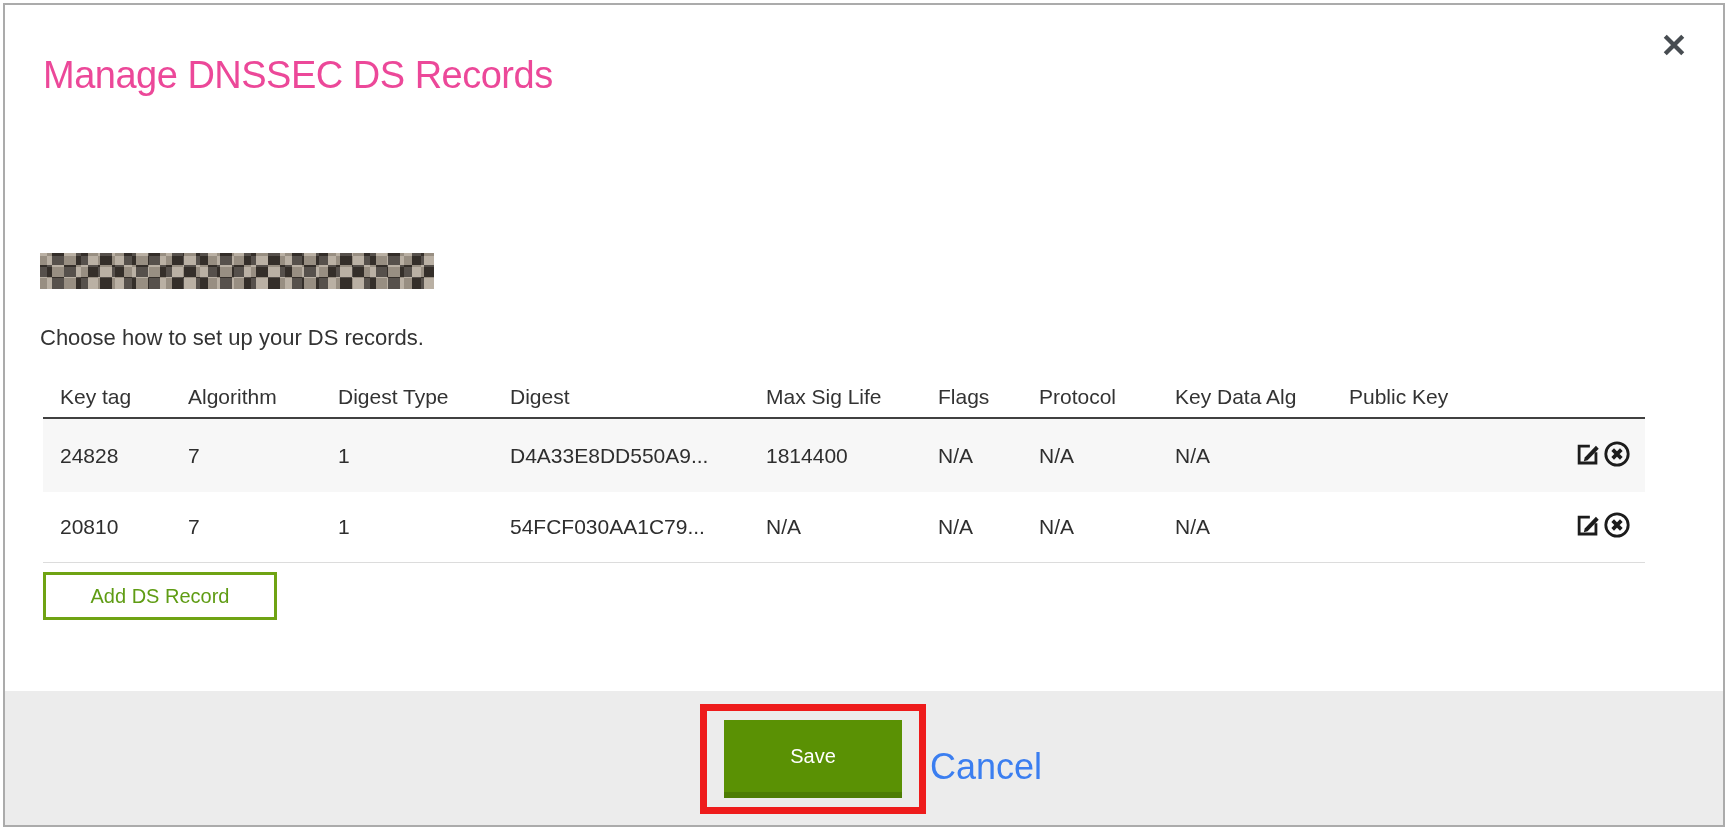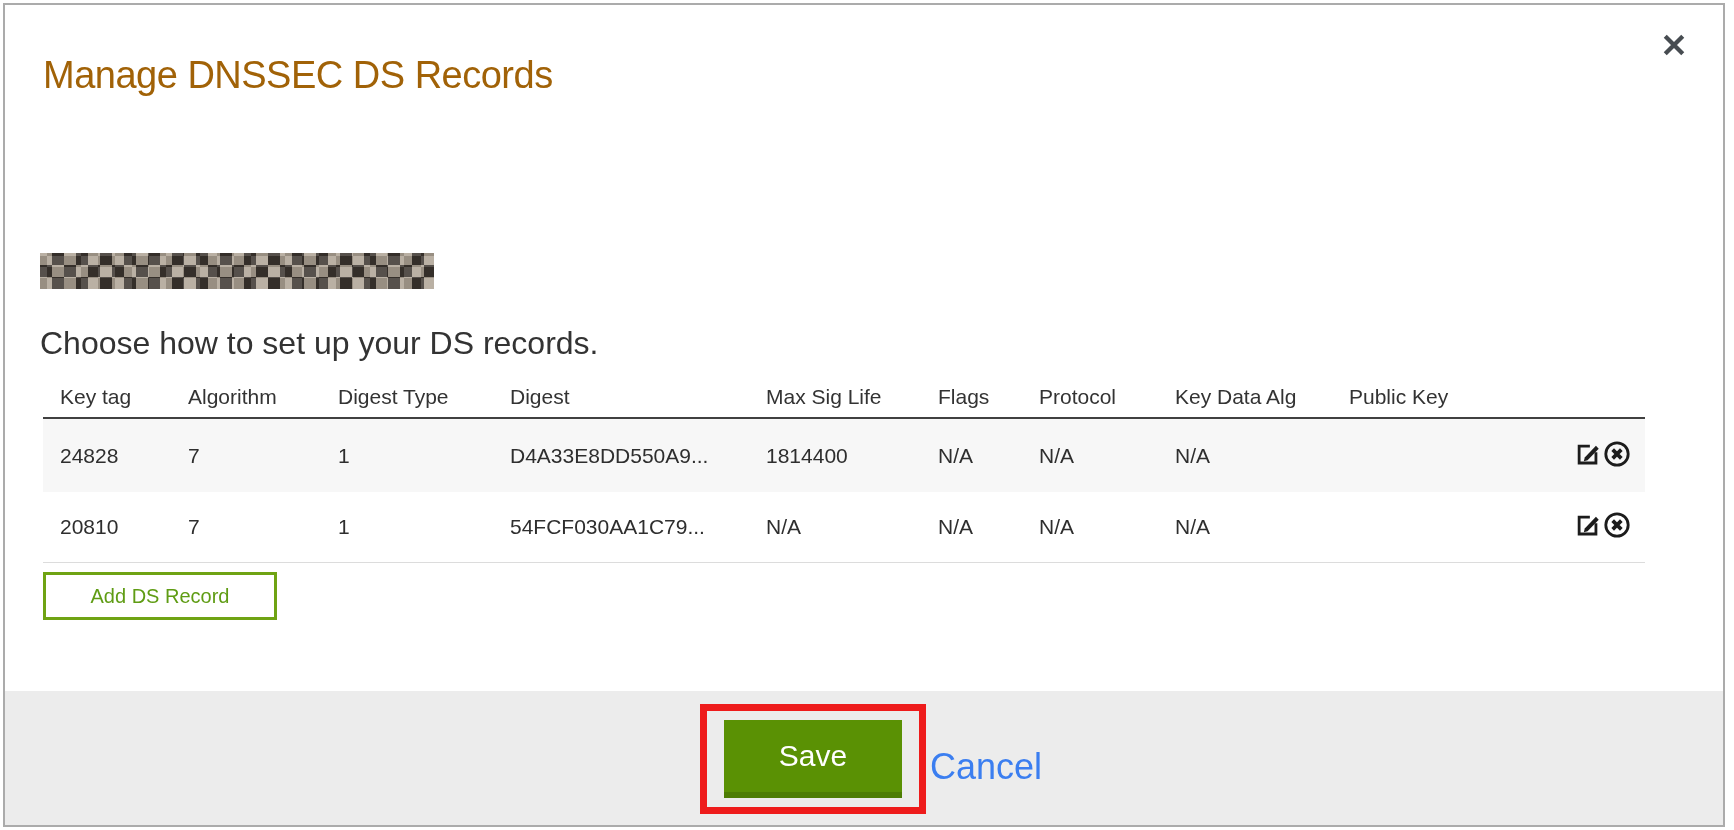--- a/index.html
+++ b/index.html
@@ -6,35 +6,35 @@
   body {
     width:1734px; height:830px; position:relative; background:#ffffff;
     font-family:"Liberation Sans", sans-serif; overflow:hidden;
   }
   .modal {
     position:absolute; left:3px; top:3px; width:1722px; height:824px;
     border:2px solid #ababab; background:#ffffff; box-sizing:border-box;
   }
   .dialog-title {
     position:absolute; left:38px; top:24px;
-    font-size:38px; font-weight:400; color:#a16207; letter-spacing:-0.5px;
+    font-size:38px; font-weight:400; color:#ec4899; letter-spacing:-0.5px;
   }
   .close-btn {
     position:absolute; left:1652px; top:24px; width:34px; height:34px;
     background:none; border:none; padding:0; cursor:pointer;
   }
   .domain-mosaic {
     position:absolute; left:35px; top:248px; width:394px; height:36px;
     background:
       repeating-conic-gradient(rgba(43,38,34,0.75) 0% 25%, rgba(176,166,152,0.75) 0% 50%) 0px 0px / 24px 24px,
       repeating-conic-gradient(#4e4840 0% 25%, #d8d1c6 0% 50%) 7px 3px / 34px 22px,
       #978e80;
   }
   .instruction {
-    position:absolute; left:35px; top:320px; font-size:32px; color:#333333;
+    position:absolute; left:35px; top:320px; font-size:22px; color:#333333;
   }
   .ds-table {
     position:absolute; left:38px; top:372px; width:1602px;
     border-collapse:collapse; table-layout:fixed;
     font-size:21px; color:#2e2e2e;
   }
   .ds-table th {
     text-align:left; font-weight:400; height:40px; padding:0;
     border-bottom:2px solid #404040; color:#333333;
   }
@@ -55,21 +55,21 @@
     background:#ececec;
   }
   .red-annotation {
     position:absolute; left:695px; top:13px; width:226px; height:110px;
     border:7px solid #ee1b1b; box-sizing:border-box;
     display:flex; align-items:center; justify-content:center;
   }
   .save-btn {
     width:178px; height:78px; background:#5a9104; color:#ffffff;
     border:none; border-bottom:6px solid #4d7d04;
-    font-size:30px; font-family:"Liberation Sans", sans-serif; cursor:pointer;
+    font-size:20px; font-family:"Liberation Sans", sans-serif; cursor:pointer;
   }
   .cancel-link {
     position:absolute; left:925px; top:55px;
     font-size:36px; color:#3b7ef0; text-decoration:none; cursor:pointer;
   }
 </style>
 </head>
 <body>
 
 <div class="modal">

